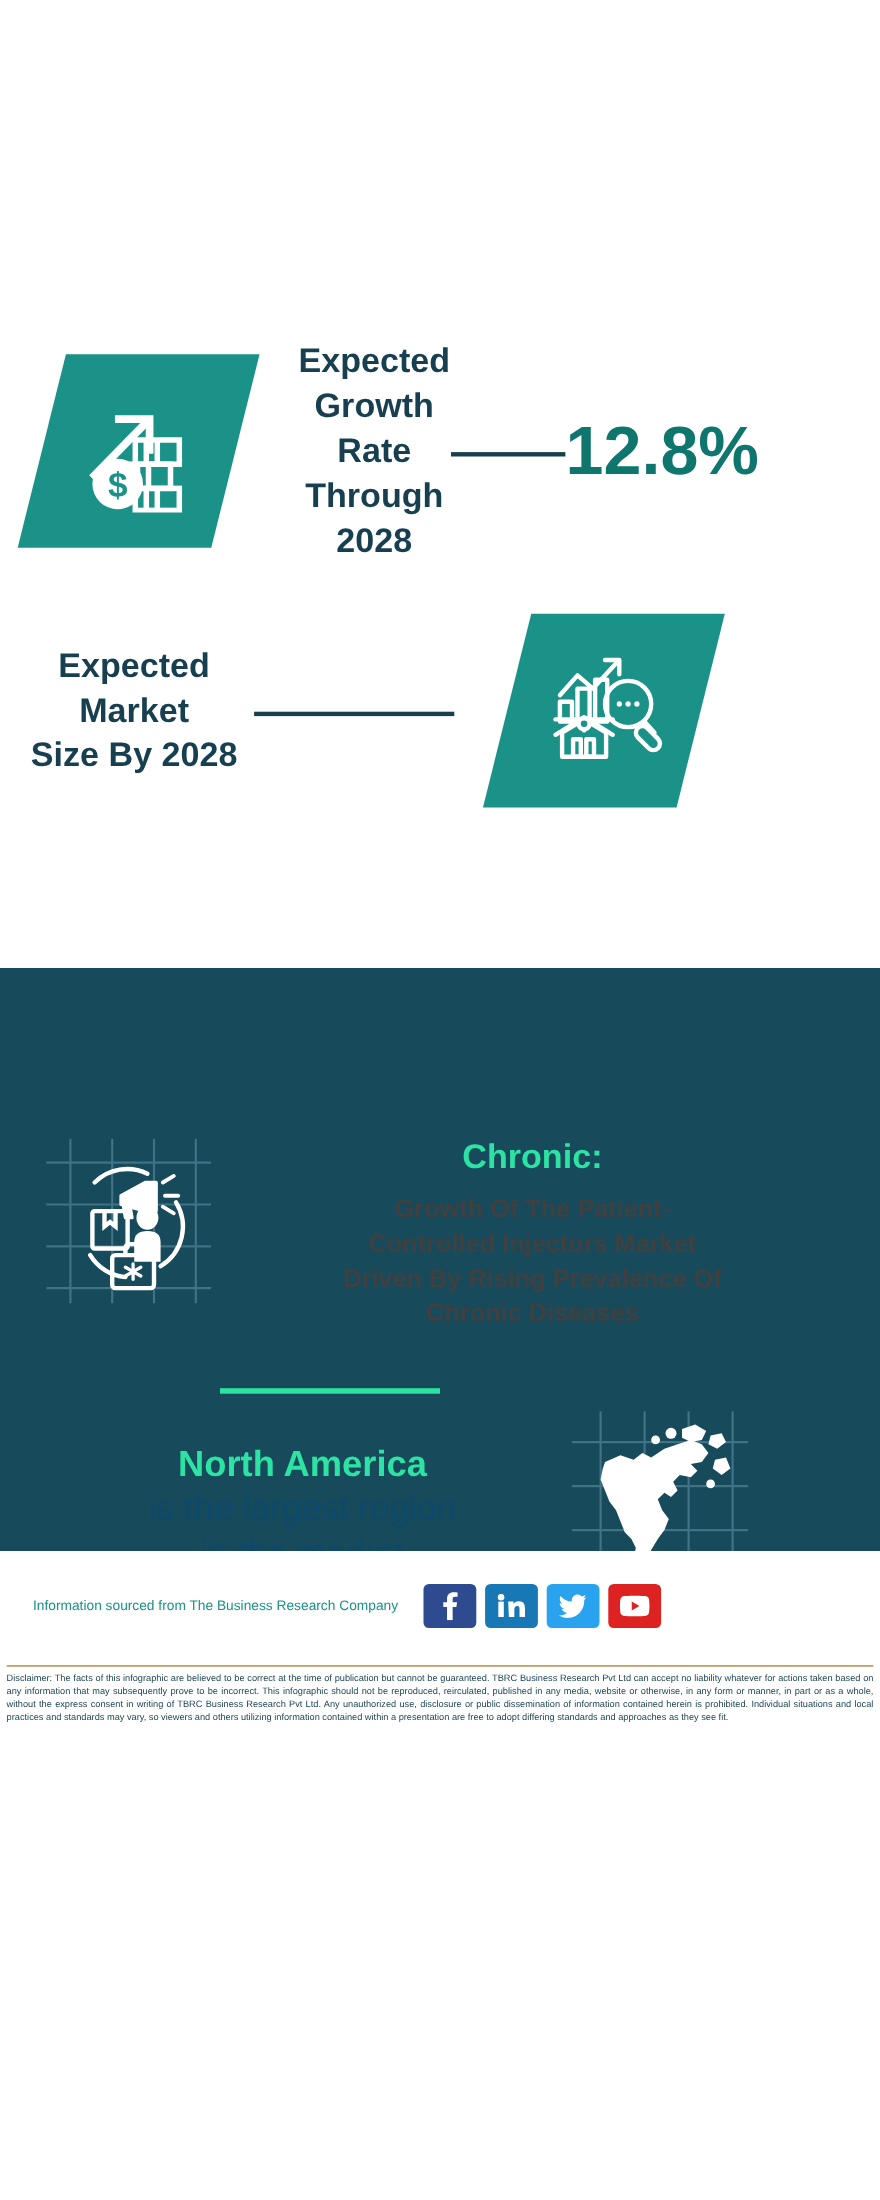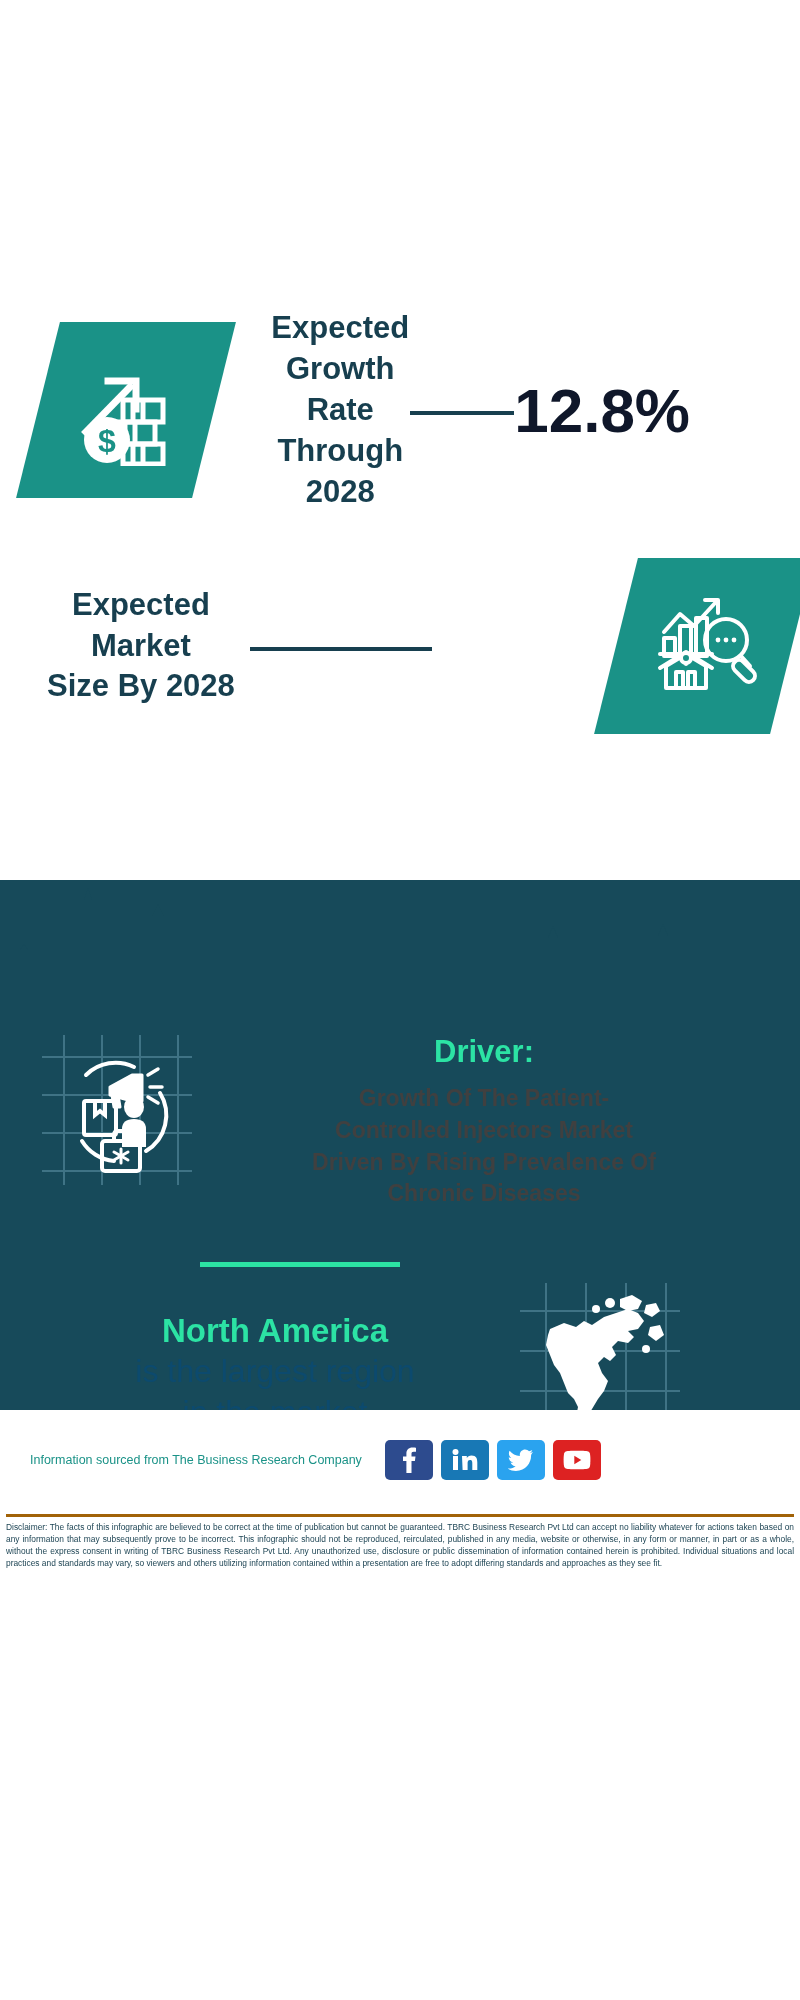--- a/index.html
+++ b/index.html
@@ -53,33 +53,33 @@
     font-weight:bold;
     line-height:1.32;
     text-align:center;
     white-space:pre-line;
   }
   .stat-rule{
     width:206px;height:4px;background:#173f4f;
     margin:12px 0 6px 0;
   }
   .stat-value{
-    color:#0f172a;
+    color:#0f766e;
     font-size:62px;
     font-weight:bold;
     line-height:1.15;
     text-align:center;
   }
 
   
   .stat1{left:38px;top:60px;width:730px;justify-content:flex-start;}
   .stat1 .stat-text{margin-left:56px;width:420px;}
 
   
-  .stat2{left:32px;top:310px;width:760px;justify-content:space-between;}
+  .stat2{left:13px;top:310px;width:760px;justify-content:flex-start;}
   .stat2 .stat-text{width:400px;}
   .stat2 .badge{margin-left:48px;}
 
   
   .dark-zone{
     position:absolute;left:0;top:880px;width:800px;height:530px;
     background:#174a5a;
   }
   .skyline{
     position:absolute;left:0;top:880px;width:800px;height:120px;
@@ -159,21 +159,21 @@
   .soc-tw{background:#2aa3ef;}
   .soc-yt{background:#dd2222;}
 
   .disclaimer{
     position:absolute;left:0;top:1510px;width:800px;height:90px;
     background:#ffffff;
     padding:4px 6px 0 6px;
     box-sizing:border-box;
   }
   .disclaimer-top{
-    border-top:3px solid #a16207;padding-top:5px;
+    border-top:1px solid #a16207;padding-top:5px;
   }
   .disclaimer p{
     margin:0;color:#173f4f;font-size:8.4px;line-height:1.42;
     text-align:justify;
   }
   .bottom-fill{
     position:absolute;left:0;top:1600px;width:800px;height:400px;
     background:#ffffff;
   }
 </style>
@@ -311,21 +311,21 @@
           <path d="M72 106 L72 100 Q72 96 76 96 L82 96 Q86 96 86 100 L86 106"></path>
         </g>
         <g stroke="#ffffff" stroke-width="3" stroke-linecap="round">
           <line x1="79" y1="114" x2="79" y2="128"></line>
           <line x1="72" y1="117" x2="86" y2="125"></line>
           <line x1="86" y1="117" x2="72" y2="125"></line>
         </g>
       </svg>
     </div>
     <div class="driver-copy">
-      <div class="driver-heading">Driver:</div>
+      <div class="driver-heading">Chronic:</div>
       <div class="driver-text">Growth Of The Patient-
 Controlled Injectors Market
 Driven By Rising Prevalence Of
 Chronic Diseases</div>
     </div>
   </div>
 
   <div class="mint-rule"></div>
 
   <div class="region-block">

